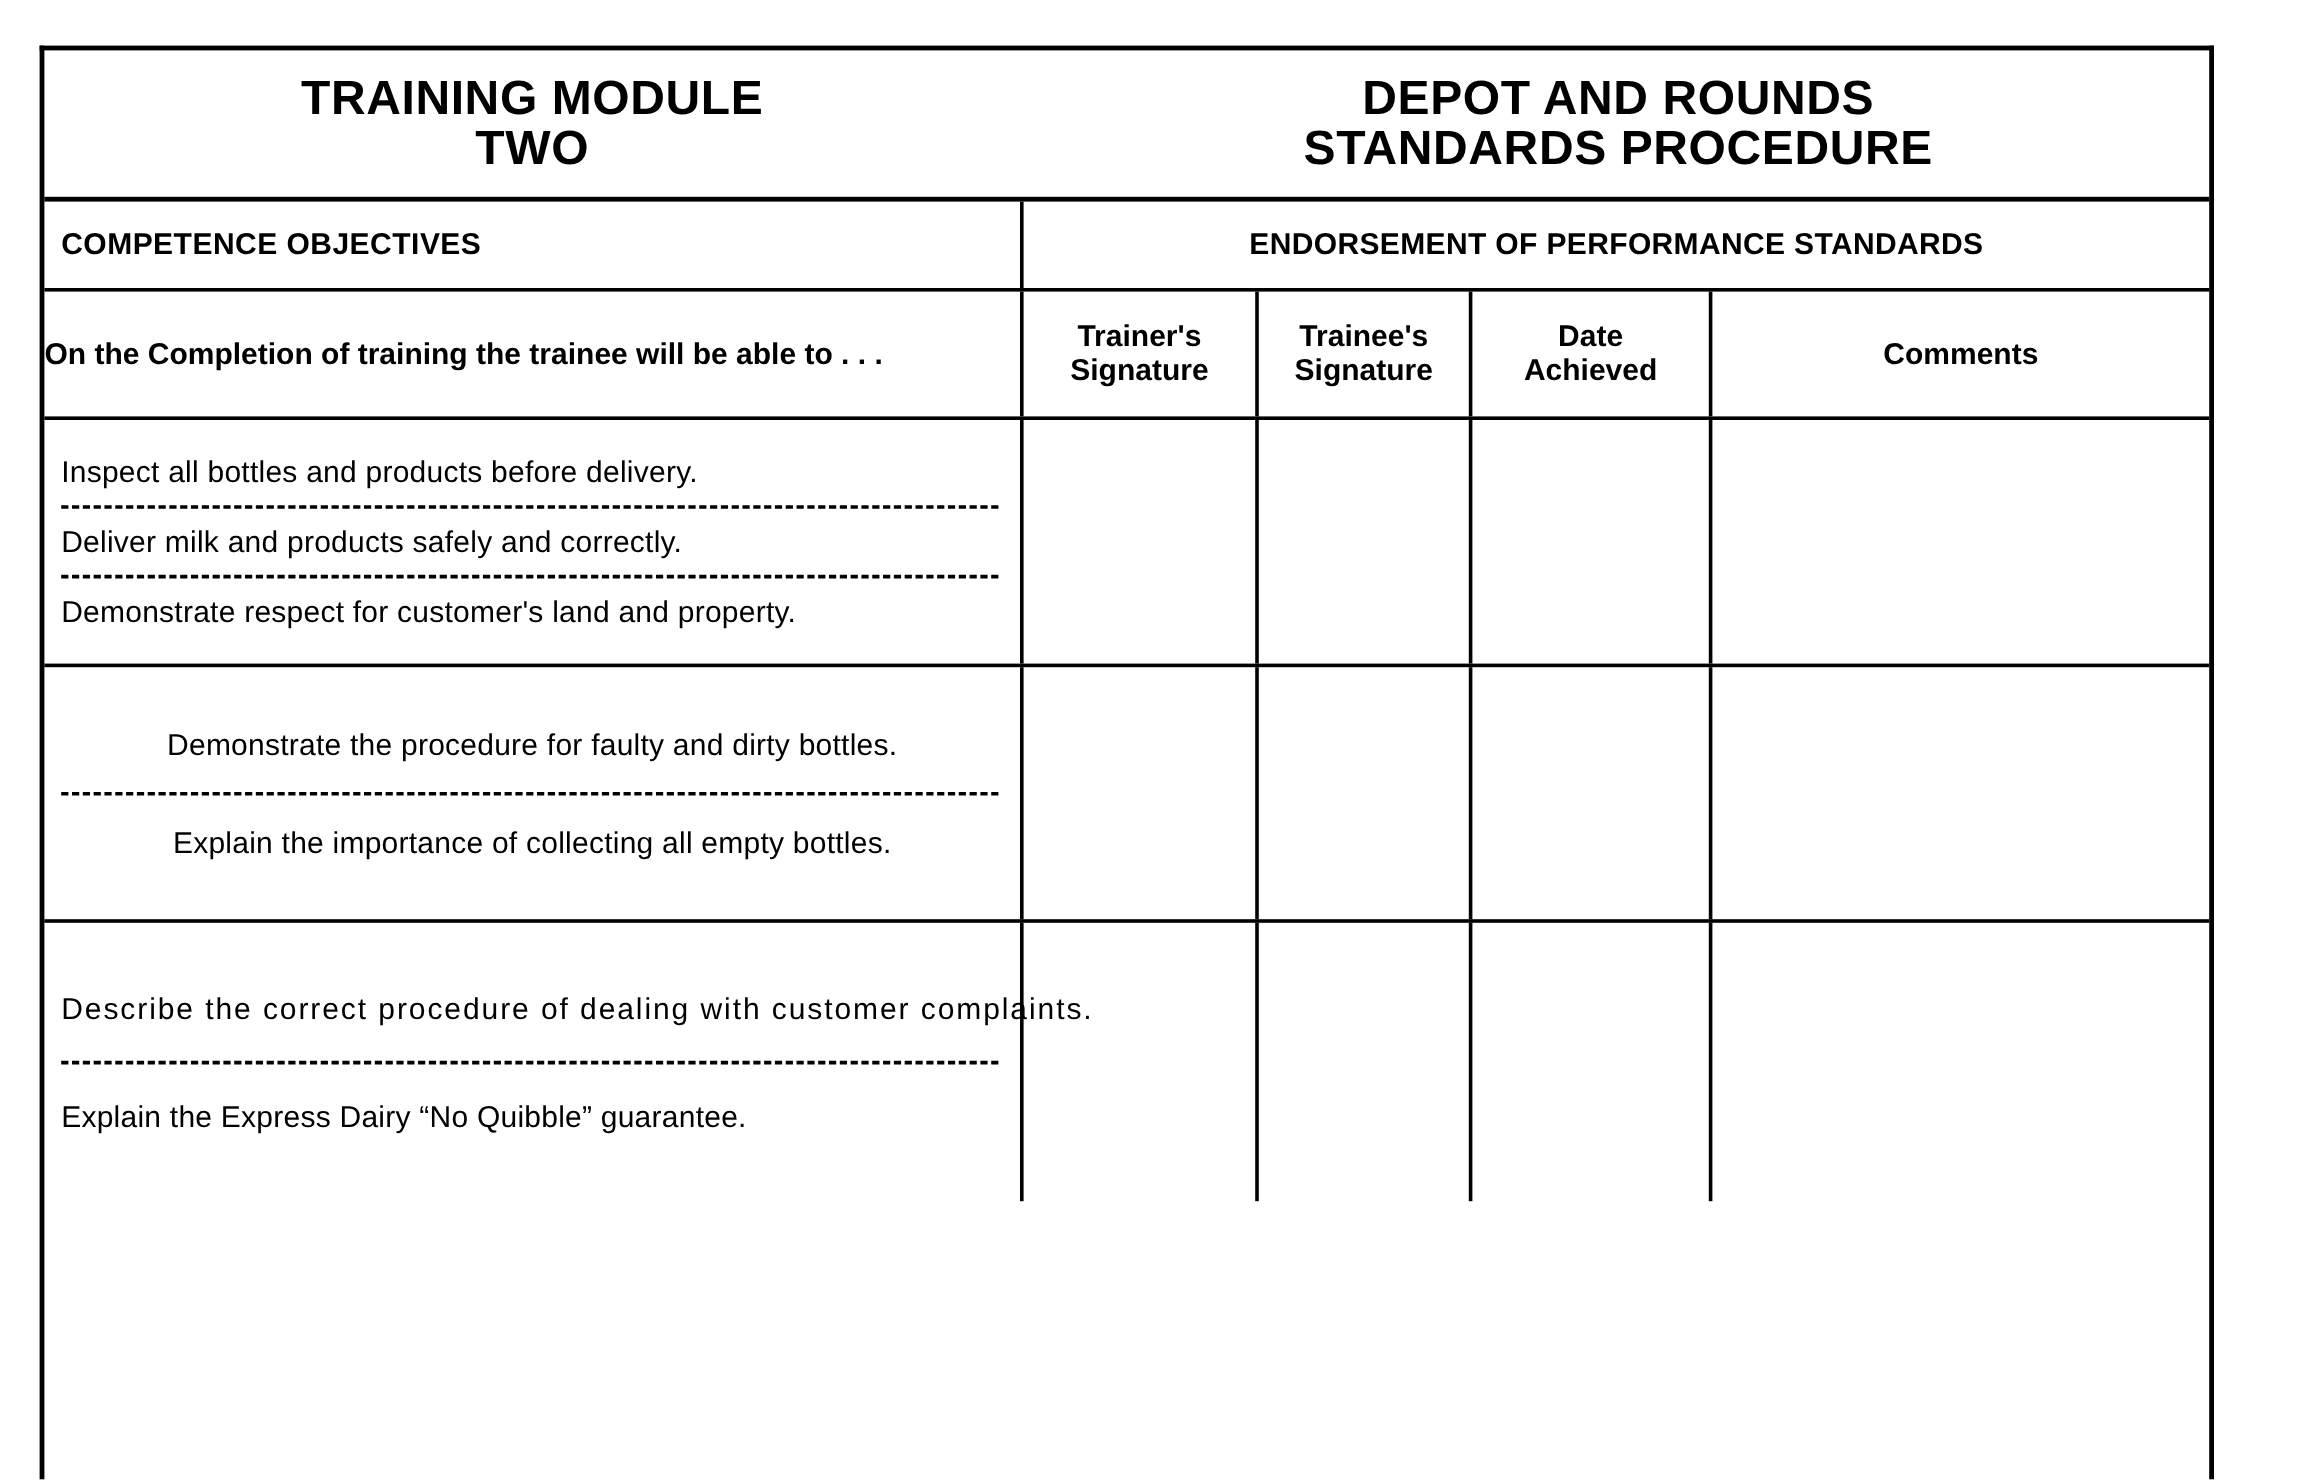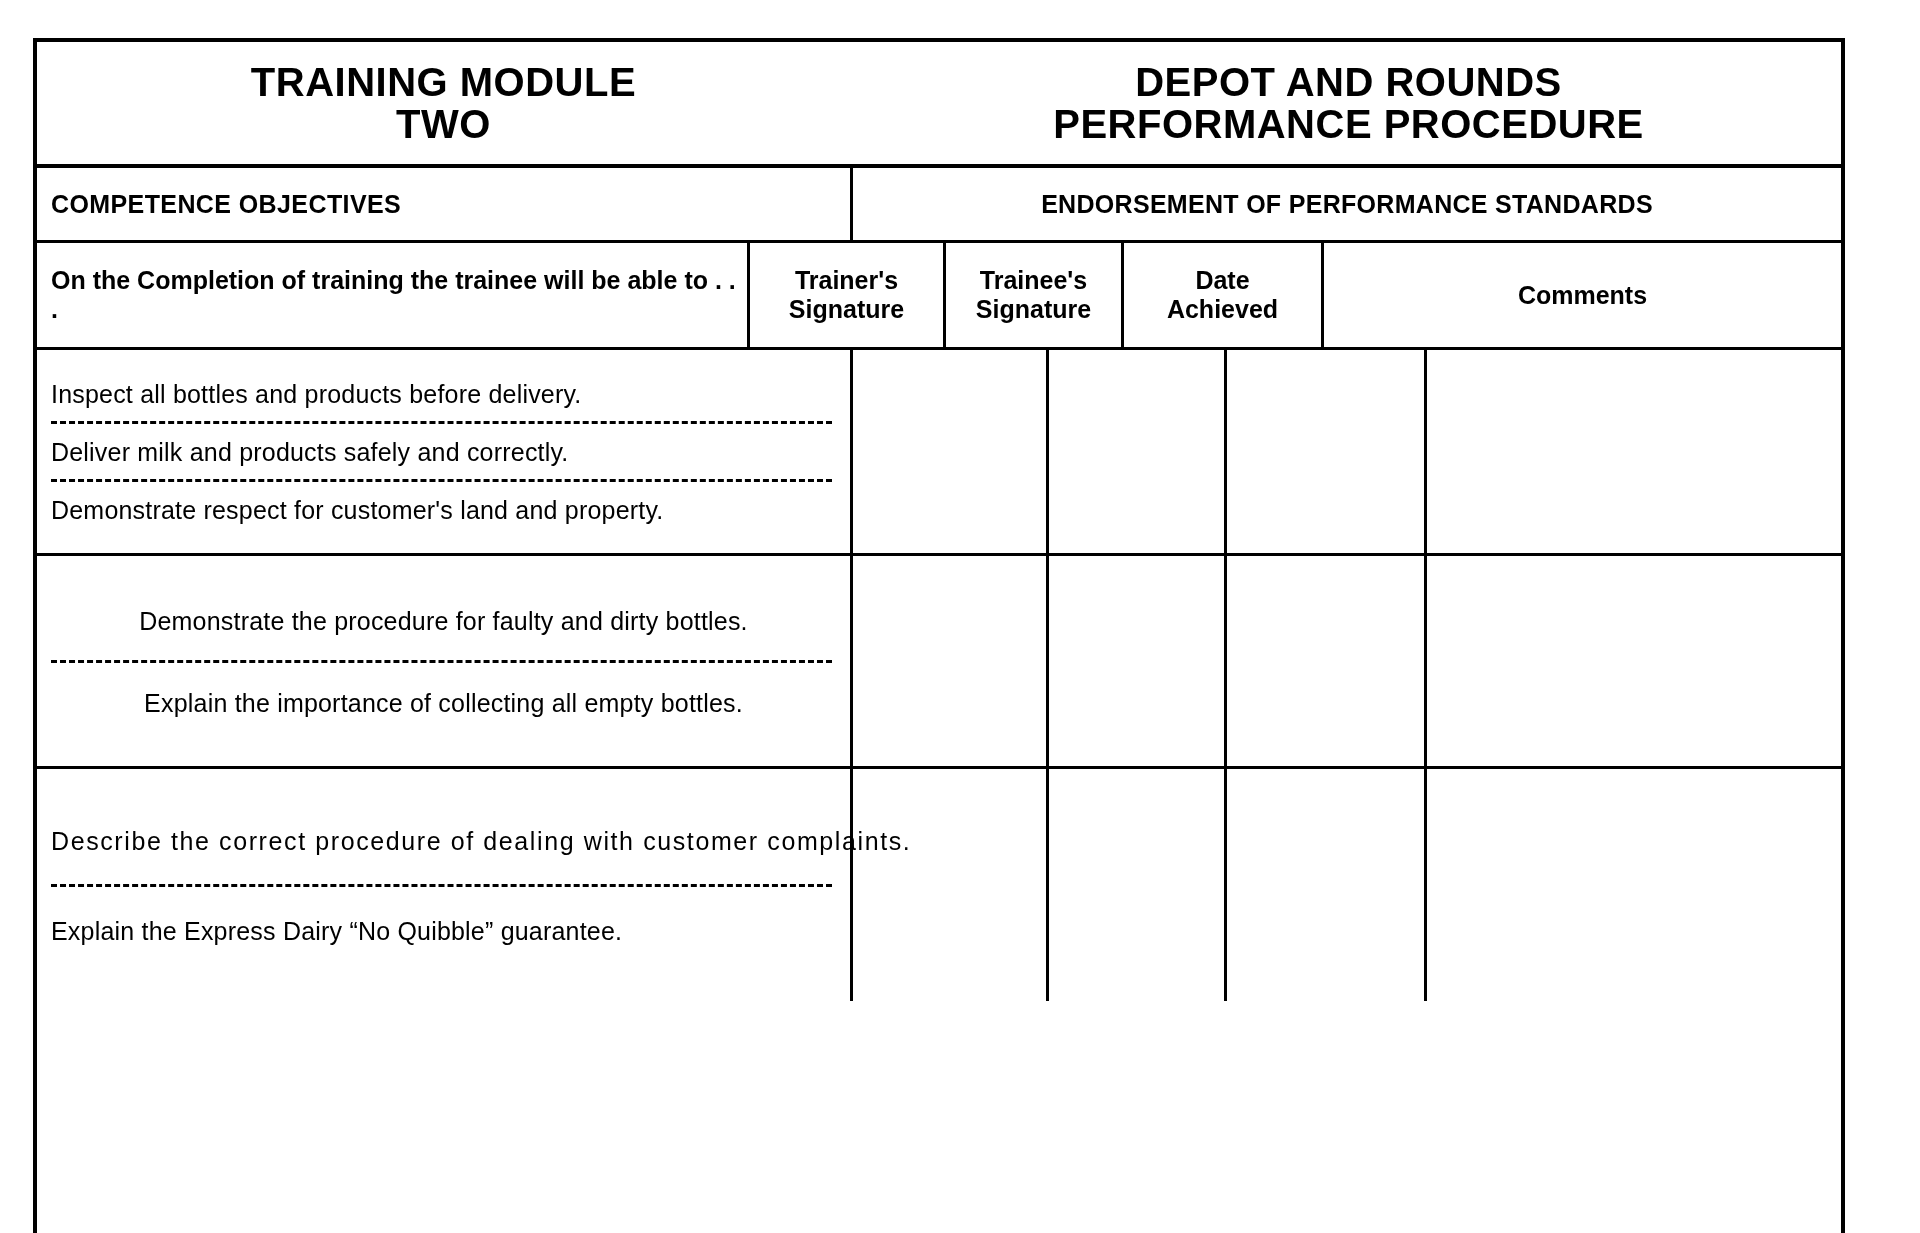--- a/index.html
+++ b/index.html
@@ -93,25 +93,24 @@
     letter-spacing: 0.3px;
   }
 
   
   .colhead-row {
     display: flex;
     height: 104px;
     border-bottom: 3px solid #000;
   }
   .colhead-objectives {
-    width: 710px;
-    box-sizing: border-box;
-    display: flex;
-    align-items: center;
-    padding-left: 14px;
+    width: 813px;
+    box-sizing: border-box;
+    display: flex;
+    align-items: center;
     font-size: 25px;
     font-weight: bold;
   }
   .colhead-cell {
     box-sizing: border-box;
     border-left: 3px solid #000;
     display: flex;
     flex-direction: column;
     align-items: center;
     justify-content: center;
@@ -174,21 +173,21 @@
 <div class="page">
   <div class="form-table">
 
     <div class="title-row">
       <div class="title-left">
         <div class="title-line">TRAINING MODULE</div>
         <div class="title-line">TWO</div>
       </div>
       <div class="title-right">
         <div class="title-line">DEPOT AND ROUNDS</div>
-        <div class="title-line">PERFORMANCE PROCEDURE</div>
+        <div class="title-line">STANDARDS PROCEDURE</div>
       </div>
     </div>
 
     <div class="section-row">
       <div class="section-left">COMPETENCE OBJECTIVES</div>
       <div class="section-right">ENDORSEMENT OF PERFORMANCE STANDARDS</div>
     </div>
 
     <div class="colhead-row">
       <div class="colhead-objectives">On the Completion of training the trainee will be able to . . .</div>

